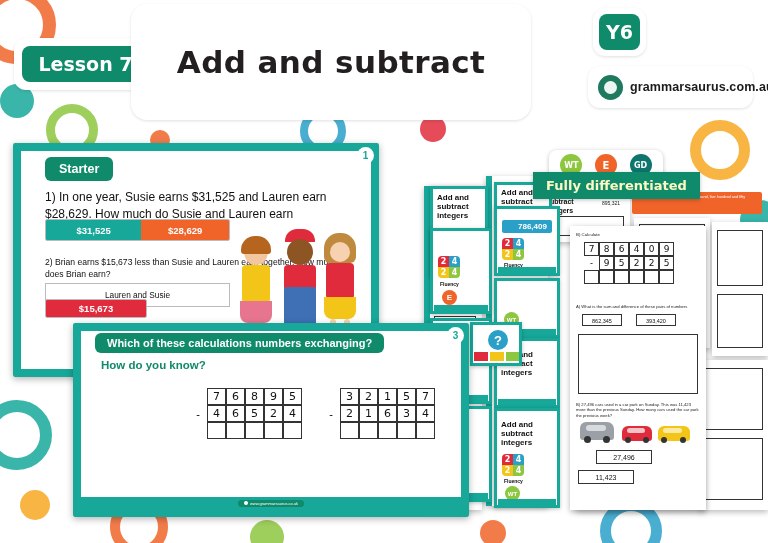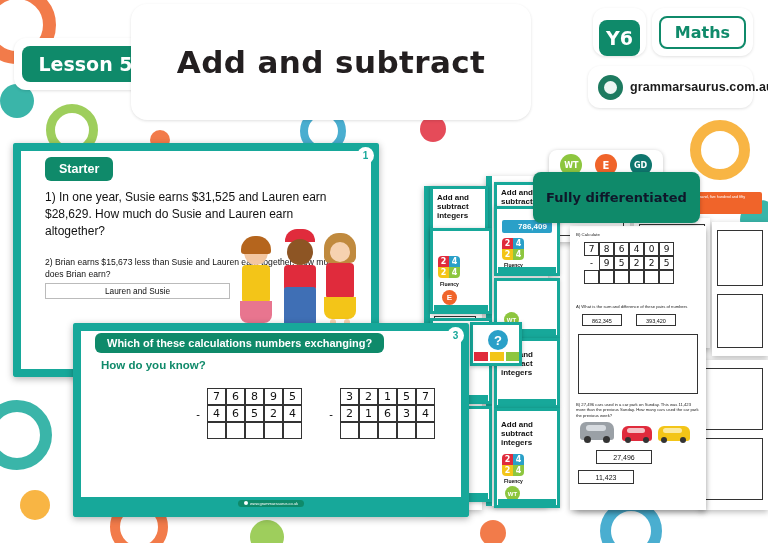--- a/index.html
+++ b/index.html
@@ -37,21 +37,21 @@
     background:#ffffff; border-radius:12px; display:flex; align-items:center; justify-content:center;
     box-shadow:0 1px 3px rgba(0,0,0,.12);
   }
   .lesson-badge .inner {
     background:#0f8a6a; color:#fff; border-radius:8px;
     padding:7px 16px; font-size:19px; font-weight:700;
     font-family:"DejaVu Sans", sans-serif;
   }
   .yr-card {
     position:absolute; left:593px; top:8px; width:53px; height:48px;
-    background:#ffffff; border-radius:12px; display:flex; align-items:flex-end; justify-content:center;
+    background:#ffffff; border-radius:12px; display:flex; align-items:center; justify-content:center;
     box-shadow:0 1px 3px rgba(0,0,0,.12);
   }
   .yr-card .chip {
     background:#0f8a6a; color:#fff; border-radius:8px; width:41px; height:36px;
     display:flex; align-items:center; justify-content:center; font-size:19px; font-weight:700;
     font-family:"DejaVu Sans", sans-serif;
   }
   .subject-card {
     position:absolute; left:652px; top:8px; width:101px; height:48px;
     background:#ffffff; border-radius:12px; display:flex; align-items:center; justify-content:center;
@@ -101,21 +101,21 @@
   
   #slide1 { left:13px; top:143px; width:366px; height:234px; }
   .s1-starter { position:absolute; left:32px; top:14px; padding:5px 14px; font-size:12.5px; }
   .s1-q1 { position:absolute; left:32px; top:46px; width:305px; font-size:12px; color:#111; line-height:1.42; }
   .bar { position:absolute; display:flex; height:22px; border-radius:2px; overflow:hidden; }
   .bar > div { display:flex; align-items:center; justify-content:center; color:#fff; font-size:9.5px; font-weight:700; }
   #s1bar { left:32px; top:76px; width:185px; border:1px solid #bbb; background:#fff; }
   #s1bar .seg-a { background:#17a89a; flex:0 0 52%; }
   #s1bar .seg-b { background:#f0642a; flex:1; }
   .s1-q2 { position:absolute; left:32px; top:113px; width:305px; font-size:8.6px; color:#111; line-height:1.42; }
-  #s1bar2-label { position:absolute; left:32px; top:140px; width:185px; height:16px; border:1px solid #bbb;
+  #s1bar2-label { position:absolute; left:32px; top:140px; width:185px; height:24px; border:1px solid #bbb;
     display:flex; align-items:center; justify-content:center; font-size:8.3px; color:#111; }
   #s1bar2 { left:32px; top:156px; width:102px; border:1px solid #bbb; height:19px; }
   #s1bar2 .seg-r { background:#e02b3c; flex:1; }
 
   
   .kid { position:absolute; bottom:38px; }
   .kid .head { position:absolute; border-radius:50%; }
   .kid .body { position:absolute; border-radius:4px; }
 
   
@@ -167,22 +167,22 @@
   
   .diffwrap { position:absolute; left:549px; top:150px; width:114px; height:30px;
     background:#fff; border-radius:8px; box-shadow:0 1px 4px rgba(0,0,0,.25);
     display:flex; align-items:center; justify-content:space-around; padding:0 5px; }
   .diffwrap .db {
     width:22px; height:22px; border-radius:50%; color:#fff; font-size:10px; font-weight:700;
     display:flex; align-items:center; justify-content:center;
     font-family:"DejaVu Sans", sans-serif;
   }
   .fully {
-    position:absolute; left:533px; top:172px; background:#0f8a6a; color:#0f172a;
-    padding:18px 13px; border-radius:8px; font-size:13px; font-weight:700;
+    position:absolute; left:533px; top:172px; background:#0f8a6a; color:#fef9c3;
+    padding:6px 13px; border-radius:0; font-size:13px; font-weight:700;
     box-shadow:0 1px 4px rgba(0,0,0,.25);
     font-family:"DejaVu Sans", sans-serif;
   }
 
   .wsbox { position:absolute; border:1px solid #333; background:#fff; }
   .wstext { position:absolute; font-size:4.2px; color:#222; line-height:1.3; }
 </style>
 </head>
 <body>
 
@@ -198,36 +198,33 @@
   <div class="doodle" style="left:740px;top:200px;width:40px;height:40px;background:#17a89a;"></div>
   <div class="doodle d-ring" style="left:-18px;top:400px;width:70px;height:70px;border-width:12px;border-color:#17a89a;"></div>
   <div class="doodle" style="left:20px;top:490px;width:30px;height:30px;background:#f7a823;"></div>
   <div class="doodle d-ring" style="left:110px;top:498px;width:58px;height:58px;border-width:10px;border-color:#f0642a;"></div>
   <div class="doodle" style="left:250px;top:520px;width:34px;height:34px;background:#8dc63f;"></div>
   <div class="doodle d-ring" style="left:600px;top:500px;width:62px;height:62px;border-width:11px;border-color:#2aa0c8;"></div>
   <div class="doodle" style="left:700px;top:470px;width:28px;height:28px;background:#e02b3c;"></div>
   <div class="doodle" style="left:480px;top:520px;width:26px;height:26px;background:#f0642a;"></div>
 
   <div class="lesson-badge">
-    <div class="inner">Lesson 5</div>
+    <div class="inner">Lesson 7</div>
   </div>
 
   <div class="title-card">
     <h1>
       <span>Add and subtract</span><br>
     </h1>
   </div>
 
   <div class="yr-card">
     <div class="chip">Y6</div>
   </div>
 
-  <div class="subject-card">
-    <div class="chip">Maths</div>
-  </div>
 
   <div class="brand-card">
     <div class="logo"></div>
     <div class="bt">grammarsaurus.com.au</div>
   </div>
 
   <div class="sheet" style="left:424px;top:186px;width:58px;height:324px;">
     <div class="tband"></div>
     <div class="hd" style="position:absolute;left:10px;top:10px;width:44px;">Add and subtract integers</div>
     <div class="wstext" style="left:10px;top:38px;">B) Calculate</div>
@@ -444,24 +441,31 @@
   <div class="fully">Fully differentiated</div>
 
   <div class="slide" id="slide1">
     <div class="frame"></div>
     <div class="slide-num">1</div>
 
     <div class="pill s1-starter">Starter</div>
 
     <div class="s1-q1">1) In one year, Susie earns $31,525 and Lauren earn $28,629. How much do Susie and Lauren earn altogether?</div>
 
+    <div class="bar" id="s1bar">
+      <div class="seg-a">$31,525</div>
+      <div class="seg-b">$28,629</div>
+    </div>
 
     <div class="s1-q2">2) Brian earns $15,673 less than Susie and Lauren earn together. How much does Brian earn?</div>
 
     <div id="s1bar2-label">Lauren and Susie</div>
+    <div class="bar" id="s1bar2">
+      <div class="seg-r">$15,673</div>
+    </div>
 
     <div class="kid" style="left:222px;bottom:16px;width:42px;height:122px;">
       <div class="head" style="left:9px;top:0;width:24px;height:26px;background:#f3c6a0;"></div>
       <div style="position:absolute;left:6px;top:-3px;width:30px;height:18px;background:#b5651d;border-radius:14px 14px 3px 3px;"></div>
       <div class="body" style="left:7px;top:26px;width:28px;height:38px;background:#f3c518;"></div>
       <div class="body" style="left:5px;top:62px;width:32px;height:22px;background:#e8758f;border-radius:0 0 8px 8px;"></div>
       <div class="body" style="left:11px;top:84px;width:6px;height:26px;background:#f3c6a0;"></div>
       <div class="body" style="left:25px;top:84px;width:6px;height:26px;background:#f3c6a0;"></div>
       <div class="body" style="left:9px;top:108px;width:10px;height:6px;background:#3b3b3b;"></div>
       <div class="body" style="left:23px;top:108px;width:10px;height:6px;background:#3b3b3b;"></div>

